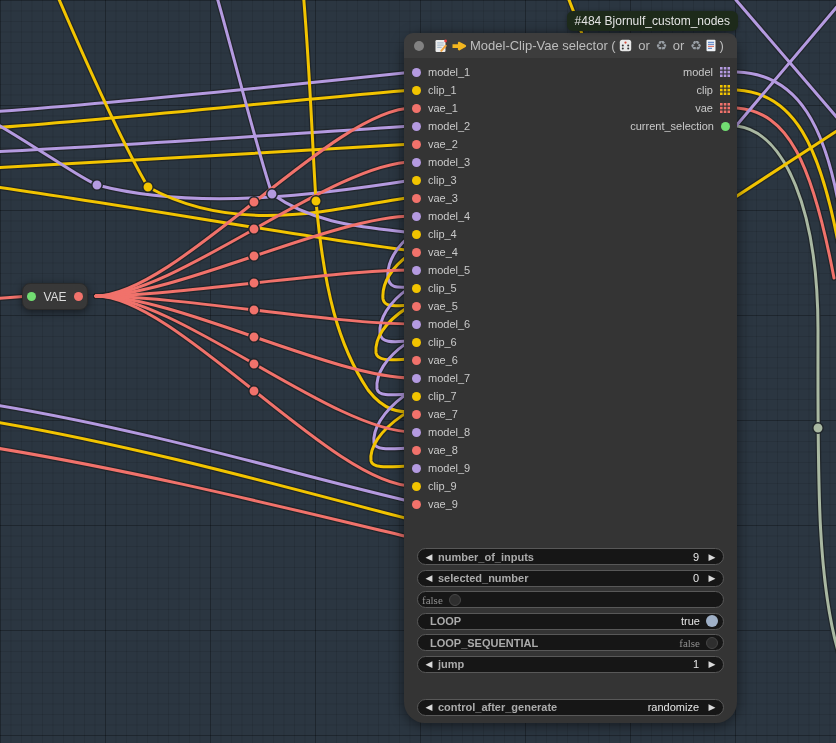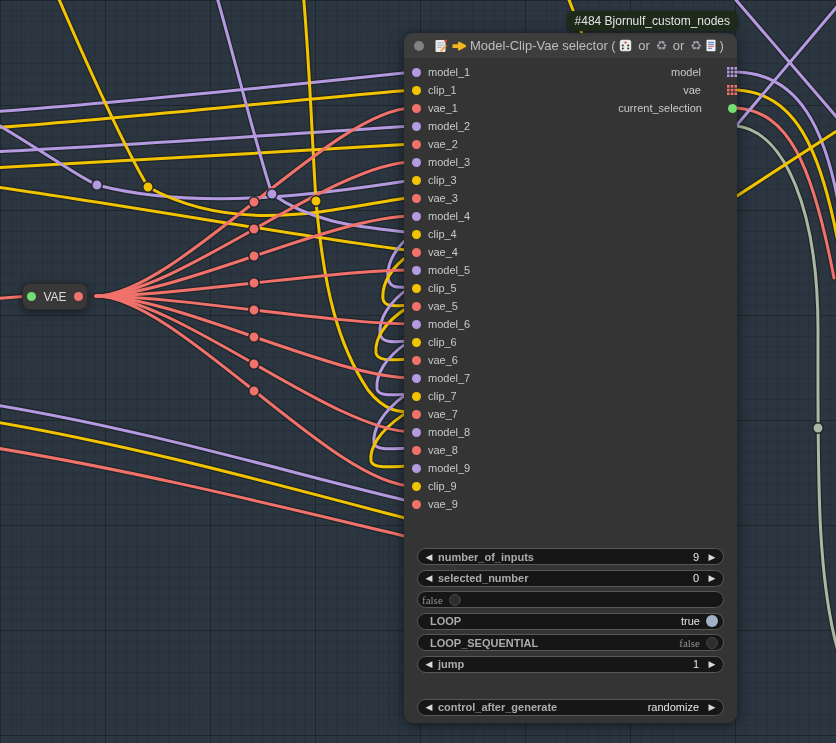--- a/index.html
+++ b/index.html
@@ -10,33 +10,33 @@
       linear-gradient(rgba(0,0,0,0.22) 1px, transparent 1px),
       linear-gradient(90deg, rgba(0,0,0,0.22) 1px, transparent 1px),
       linear-gradient(rgba(0,0,0,0.10) 1px, transparent 1px),
       linear-gradient(90deg, rgba(0,0,0,0.10) 1px, transparent 1px);
     background-size:105px 105px,105px 105px,10.5px 10.5px,10.5px 10.5px;
   }
   svg.wires{position:absolute;left:0;top:0;pointer-events:none;}
 
   
   .node{position:absolute;left:404px;top:33px;width:333px;height:690px;
-    background:#343434;border-radius:9px;box-shadow:0 2px 14px rgba(0,0,0,.55);}
+    background:#343434;border-radius:21px;box-shadow:0 2px 14px rgba(0,0,0,.55);}
   .node .titlebar{position:absolute;left:0;top:0;right:0;height:25px;background:#3d3d3d;
     border-radius:9px 9px 0 0;display:flex;align-items:center;padding:0 8px;box-sizing:border-box;}
   .collapse-dot{width:10px;height:10px;border-radius:50%;background:#828282;margin:0 9px 0 2px;flex:none;}
   .title-text{font-size:13px;color:#bdbdbd;white-space:pre;display:flex;align-items:center;gap:2px;}
   .t-ico{display:inline-flex;align-items:center;margin:0 1px;}
   .recycle{color:#9aa0a6;font-size:13px;line-height:13px;font-family:"DejaVu Sans",sans-serif;}
 
   .ports{position:absolute;top:30px;left:0;width:200px;text-align:right;}
   .ports-out{position:absolute;top:30px;right:0;width:200px;}
   .prow{height:18px;display:flex;align-items:center;}
   .prow.in{padding-left:8px;}
-  .prow.out{justify-content:flex-end;gap:19px;}
+  .prow.out{justify-content:flex-end;padding-right:7px;}
   .pdot{width:9px;height:9px;border-radius:50%;flex:none;}
   .prow.in .pdot{margin-right:7px;}
   .plabel{font-size:11px;color:#c9c9c9;}
   .prow.out .plabel{margin-right:7px;}
   .sockico{width:10px;height:10px;flex:none;display:inline-flex;}
 
   .widgets{position:absolute;top:515px;left:13px;right:13px;}
   .widget{height:17px;box-sizing:border-box;background:#161616;border:1px solid #585858;
     border-radius:9px;display:flex;align-items:center;margin-bottom:4.5px;
     font-size:11px;color:#b5b5b5;padding:0 4px;}
@@ -320,20 +320,36 @@
               <rect x="0" y="3.75" width="2.6" height="2.6" fill="#b49ae0"></rect>
               <rect x="3.75" y="3.75" width="2.6" height="2.6" fill="#b49ae0"></rect>
               <rect x="7.5" y="3.75" width="2.6" height="2.6" fill="#b49ae0"></rect>
               <rect x="0" y="7.5" width="2.6" height="2.6" fill="#b49ae0"></rect>
               <rect x="3.75" y="7.5" width="2.6" height="2.6" fill="#b49ae0"></rect>
               <rect x="7.5" y="7.5" width="2.6" height="2.6" fill="#b49ae0"></rect>
             </svg>
           </span>
         </div>
         <div class="prow out">
+          <span class="plabel">clip</span>
+          <span class="sockico">
+            <svg width="10" height="10" viewBox="0 0 10 10">
+              <rect x="0" y="0" width="2.6" height="2.6" fill="#f2c400"></rect>
+              <rect x="3.75" y="0" width="2.6" height="2.6" fill="#f2c400"></rect>
+              <rect x="7.5" y="0" width="2.6" height="2.6" fill="#f2c400"></rect>
+              <rect x="0" y="3.75" width="2.6" height="2.6" fill="#f2c400"></rect>
+              <rect x="3.75" y="3.75" width="2.6" height="2.6" fill="#f2c400"></rect>
+              <rect x="7.5" y="3.75" width="2.6" height="2.6" fill="#f2c400"></rect>
+              <rect x="0" y="7.5" width="2.6" height="2.6" fill="#f2c400"></rect>
+              <rect x="3.75" y="7.5" width="2.6" height="2.6" fill="#f2c400"></rect>
+              <rect x="7.5" y="7.5" width="2.6" height="2.6" fill="#f2c400"></rect>
+            </svg>
+          </span>
+        </div>
+        <div class="prow out">
           <span class="plabel">vae</span>
           <span class="sockico">
             <svg width="10" height="10" viewBox="0 0 10 10">
               <rect x="0" y="0" width="2.6" height="2.6" fill="#f1726b"></rect>
               <rect x="3.75" y="0" width="2.6" height="2.6" fill="#f1726b"></rect>
               <rect x="7.5" y="0" width="2.6" height="2.6" fill="#f1726b"></rect>
               <rect x="0" y="3.75" width="2.6" height="2.6" fill="#f1726b"></rect>
               <rect x="3.75" y="3.75" width="2.6" height="2.6" fill="#f1726b"></rect>
               <rect x="7.5" y="3.75" width="2.6" height="2.6" fill="#f1726b"></rect>
               <rect x="0" y="7.5" width="2.6" height="2.6" fill="#f1726b"></rect>

